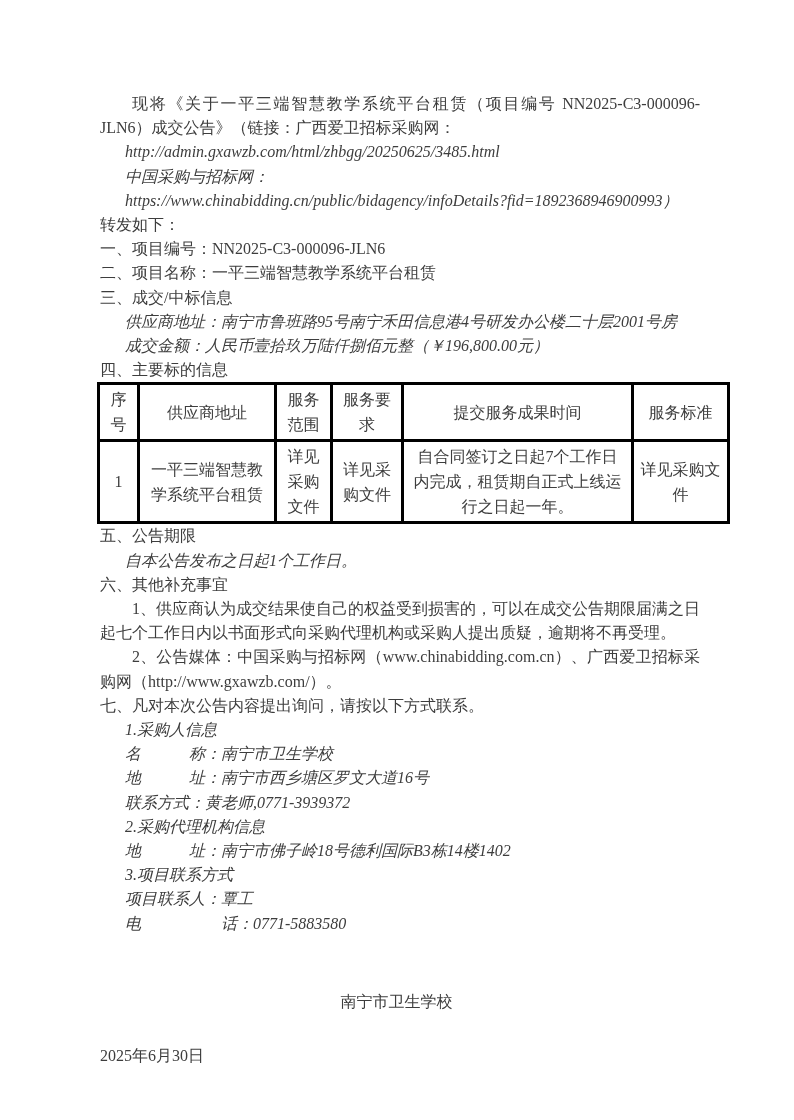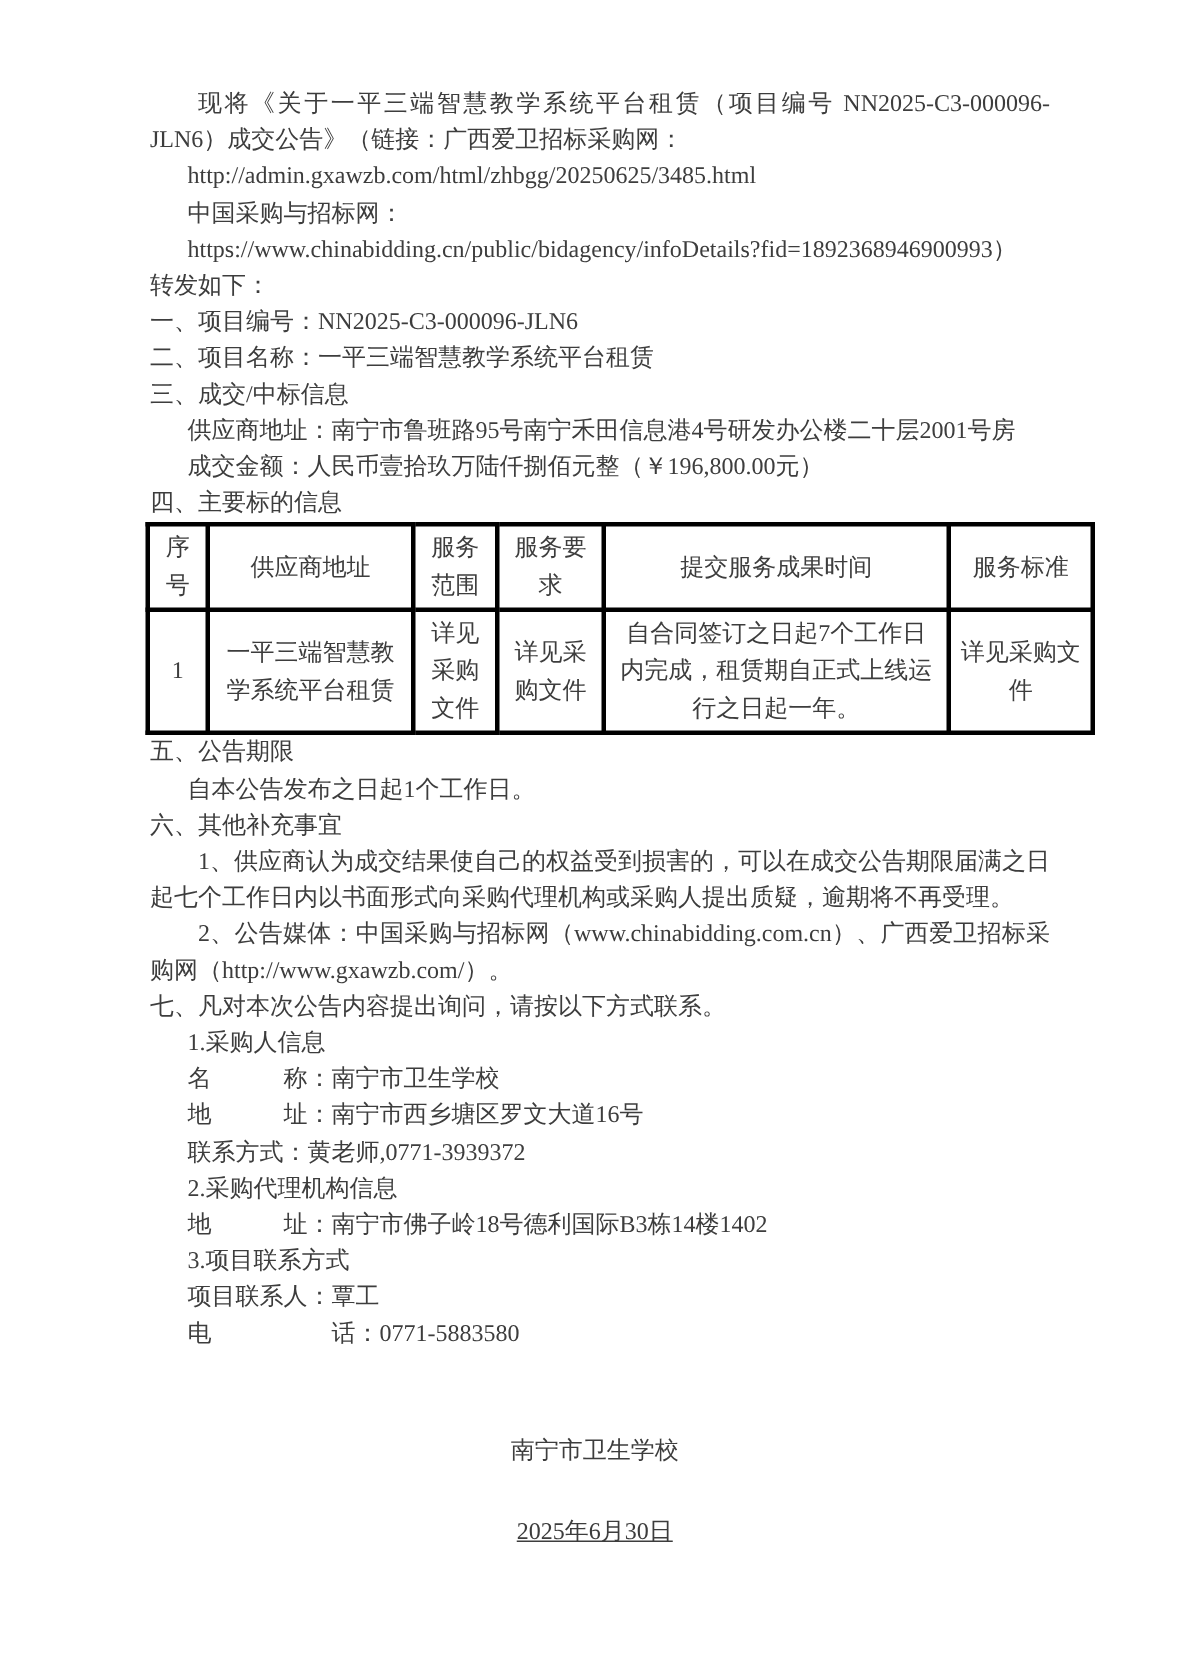--- a/index.html
+++ b/index.html
@@ -6,45 +6,45 @@
   html, body { margin: 0; padding: 0; background: #ffffff; }
   .page {
     position: relative;
     width: 794px;
     height: 1120px;
     background: #ffffff;
     color: #3d3d3d;
     font-family: "Liberation Serif", "DejaVu Serif", serif;
     font-size: 16px;
     line-height: 24.2px;
-    padding: 58px 94px 0 100px;
+    padding: 92px 94px 0 100px;
     overflow: hidden;
   }
   p { margin: 0; text-align: justify; }
   .ind2 { text-indent: 2em; }      
-  .sub  { padding-left: 25px; }    
+  .sub  { padding-left: 25px; font-style: italic; }    
   table.items {
     table-layout: fixed;
     border-collapse: collapse;
     width: 630px;
     margin-left: -3px;
     color: #3d3d3d;
   }
   table.items td {
     border: 3px solid #000000;
     text-align: center;
     vertical-align: middle;
     padding: 2px 6px;
     line-height: 25px;
     overflow: hidden;
   }
   tr.head-row td { height: 36px; }
   tr.data-row td { height: 74px; }
   .footer-org  { text-align: center; margin-top: 54px; padding-right: 7px; }
-  .footer-date { text-align: center; margin-top: 30px; padding-right: 7px; text-decoration: underline; }
+  .footer-date { text-align: left; margin-top: 30px; padding-right: 7px; }
 </style>
 </head>
 <body>
 
 <div class="page">
 
   <p class="ind2">现将《关于一平三端智慧教学系统平台租赁（项目编号 NN2025-C3-000096-JLN6）成交公告》（链接：广西爱卫招标采购网：</p>
   <p class="sub">http://admin.gxawzb.com/html/zhbgg/20250625/3485.html</p>
   <p class="sub">中国采购与招标网：</p>
   <p class="sub">https://www.chinabidding.cn/public/bidagency/infoDetails?fid=1892368946900993）</p>

